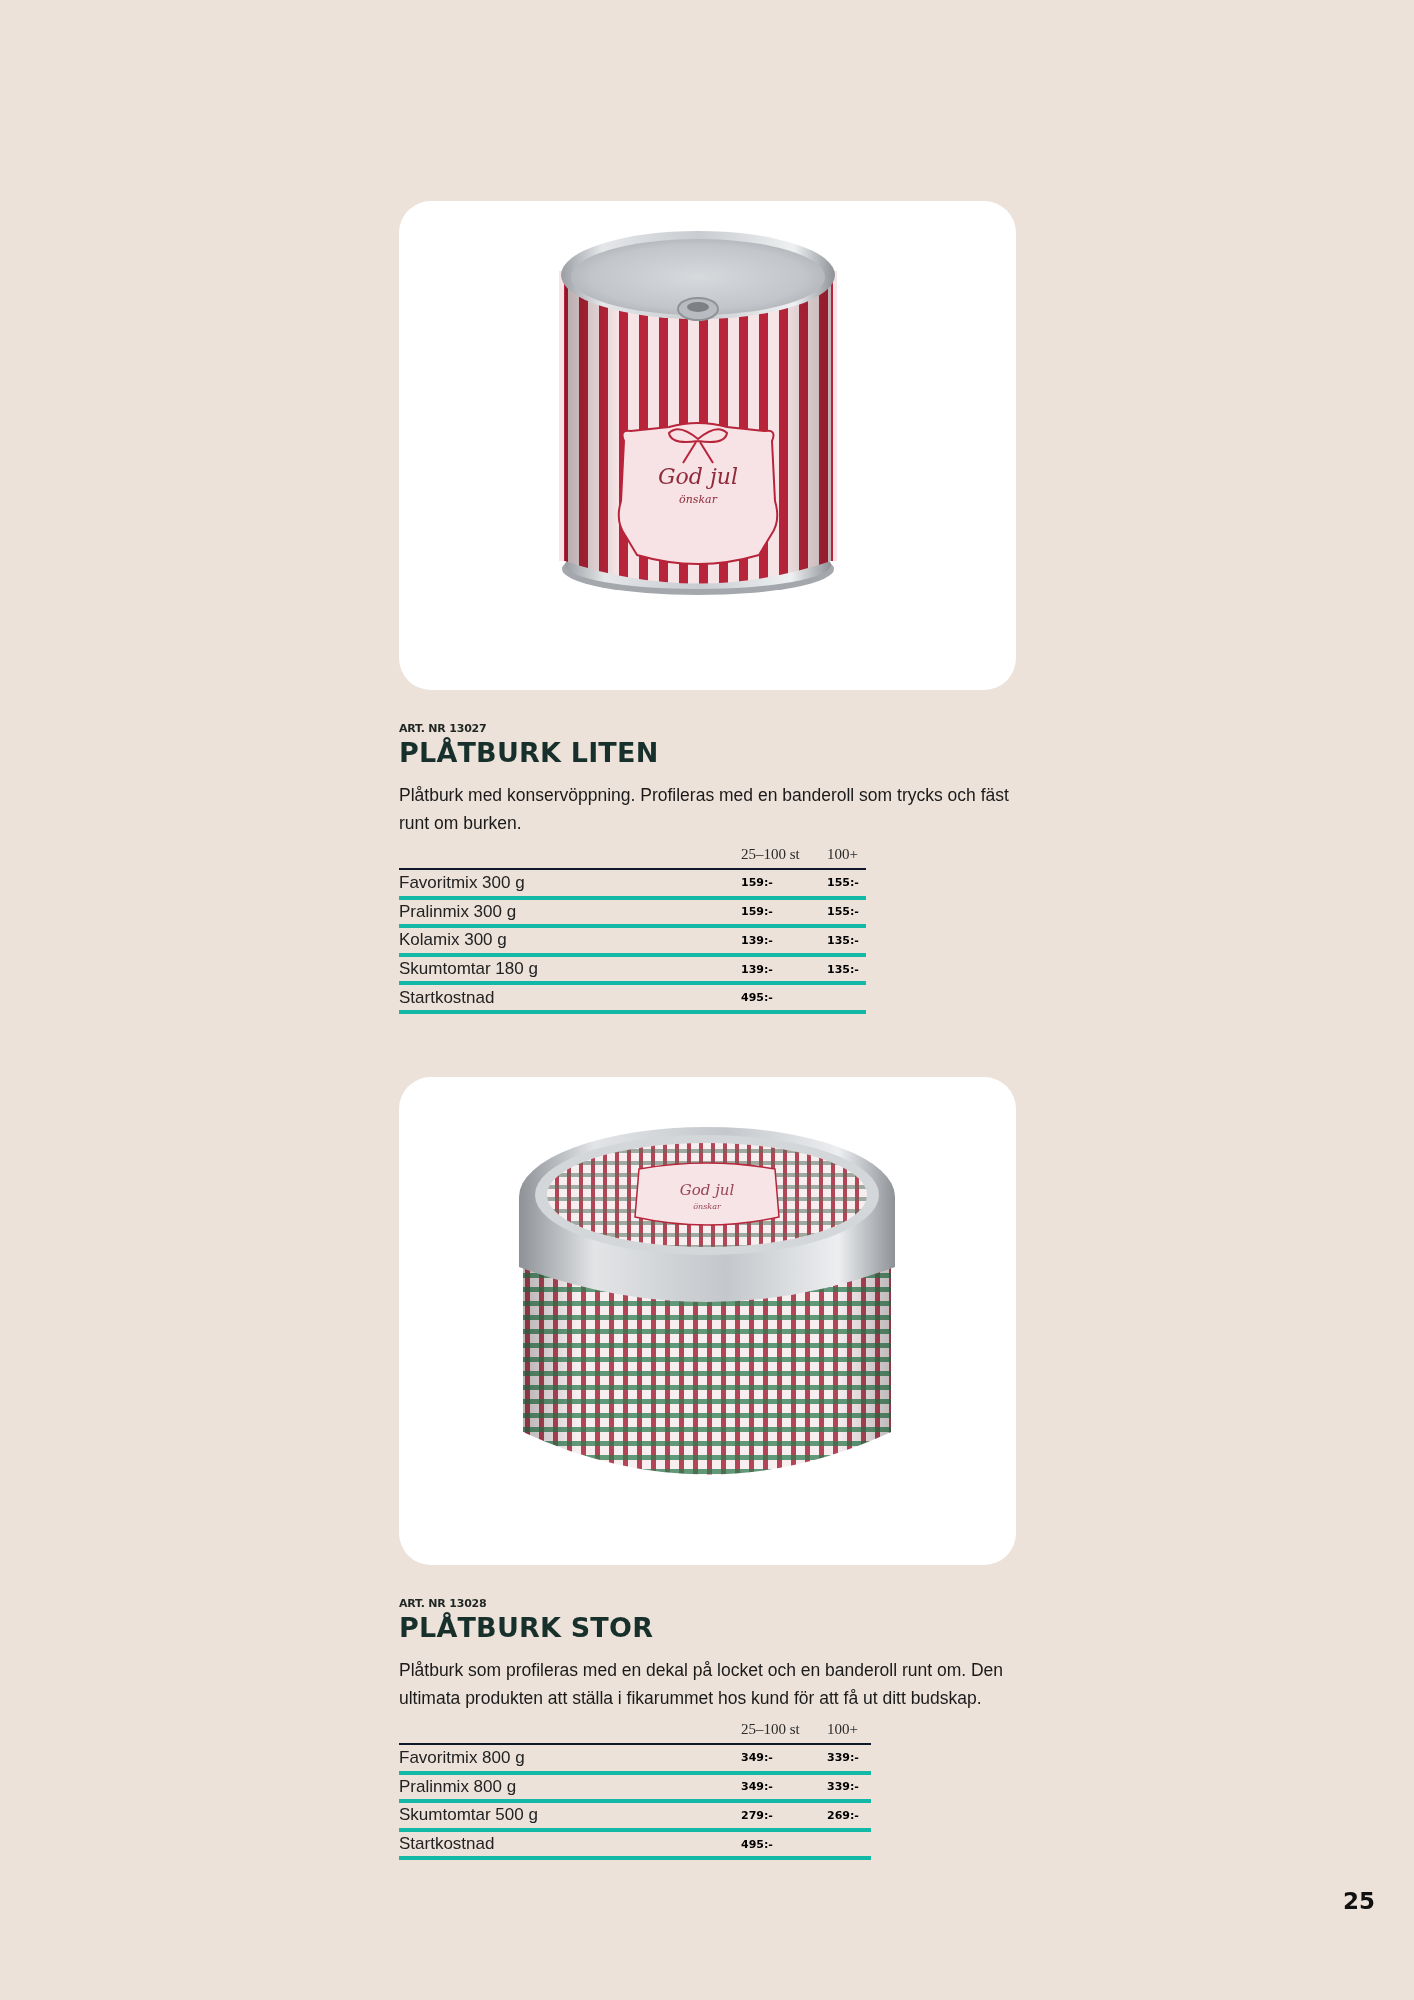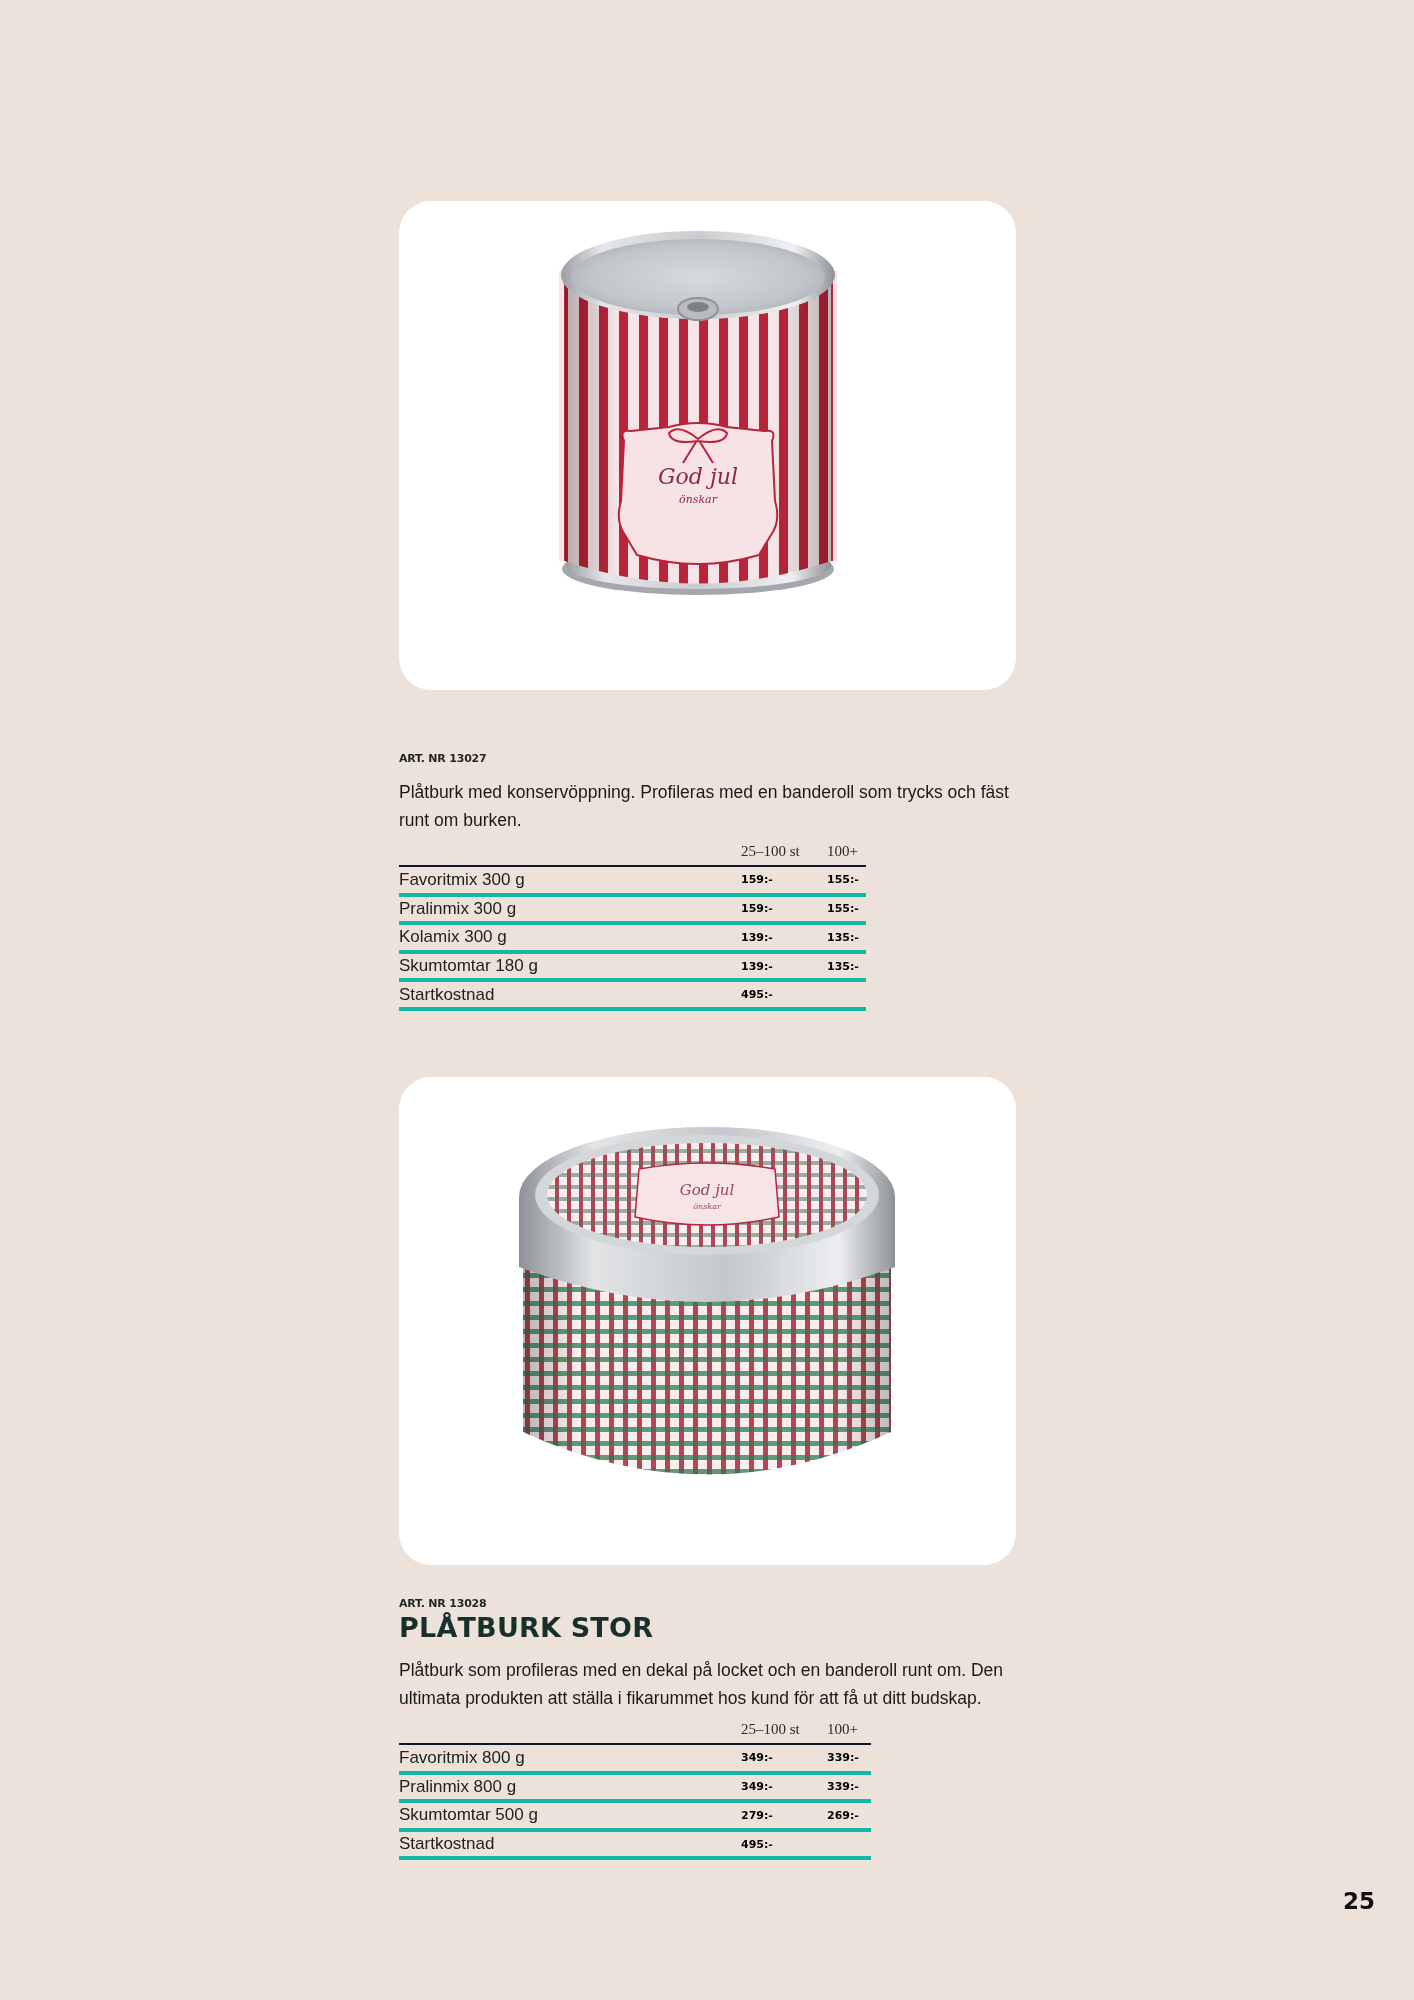--- a/index.html
+++ b/index.html
@@ -17,21 +17,21 @@
       width: 617px;
       background: #ffffff;
       border-radius: 32px;
       overflow: hidden;
     }
     .card.c1 { top: 201px; height: 489px; }
     .card.c2 { top: 1077px; height: 488px; }
     .card svg { position: absolute; left: 0; top: 0; }
 
     .product { position: absolute; left: 399px; width: 620px; }
-    .product.p1 { top: 752px; }
+    .product.p1 { top: 722px; }
     .product.p2 { top: 1597px; }
 
     .art-nr {
       font-family: "DejaVu Sans", sans-serif;
       font-size: 11px;
       font-weight: bold;
       letter-spacing: -0.2px;
       color: #1e2522;
       line-height: 14px;
     }
@@ -153,20 +153,21 @@
     <ellipse cx="299" cy="74" rx="137" ry="44" fill="url(#metal1)"></ellipse>
     <ellipse cx="299" cy="76" rx="127" ry="38" fill="url(#lid1)"></ellipse>
 
     <ellipse cx="299" cy="108" rx="20" ry="11" fill="#b8bcc0" stroke="#8f9398" stroke-width="2"></ellipse>
     <ellipse cx="299" cy="106" rx="11" ry="5" fill="#7d8186"></ellipse>
   </svg>
 </div>
 
 <div class="product p1">
   <div class="art-nr">ART. NR 13027</div>
+  <div class="title">PLÅTBURK LITEN</div>
   <div class="desc">Plåtburk med konservöppning. Profileras med en banderoll som trycks och fäst runt om burken.</div>
   <table class="prices">
     <thead>
       <tr>
         <th class="col-name"></th>
         <th class="col-a">25–100 st</th>
         <th class="col-b">100+</th>
       </tr>
     </thead>
     <tbody>

